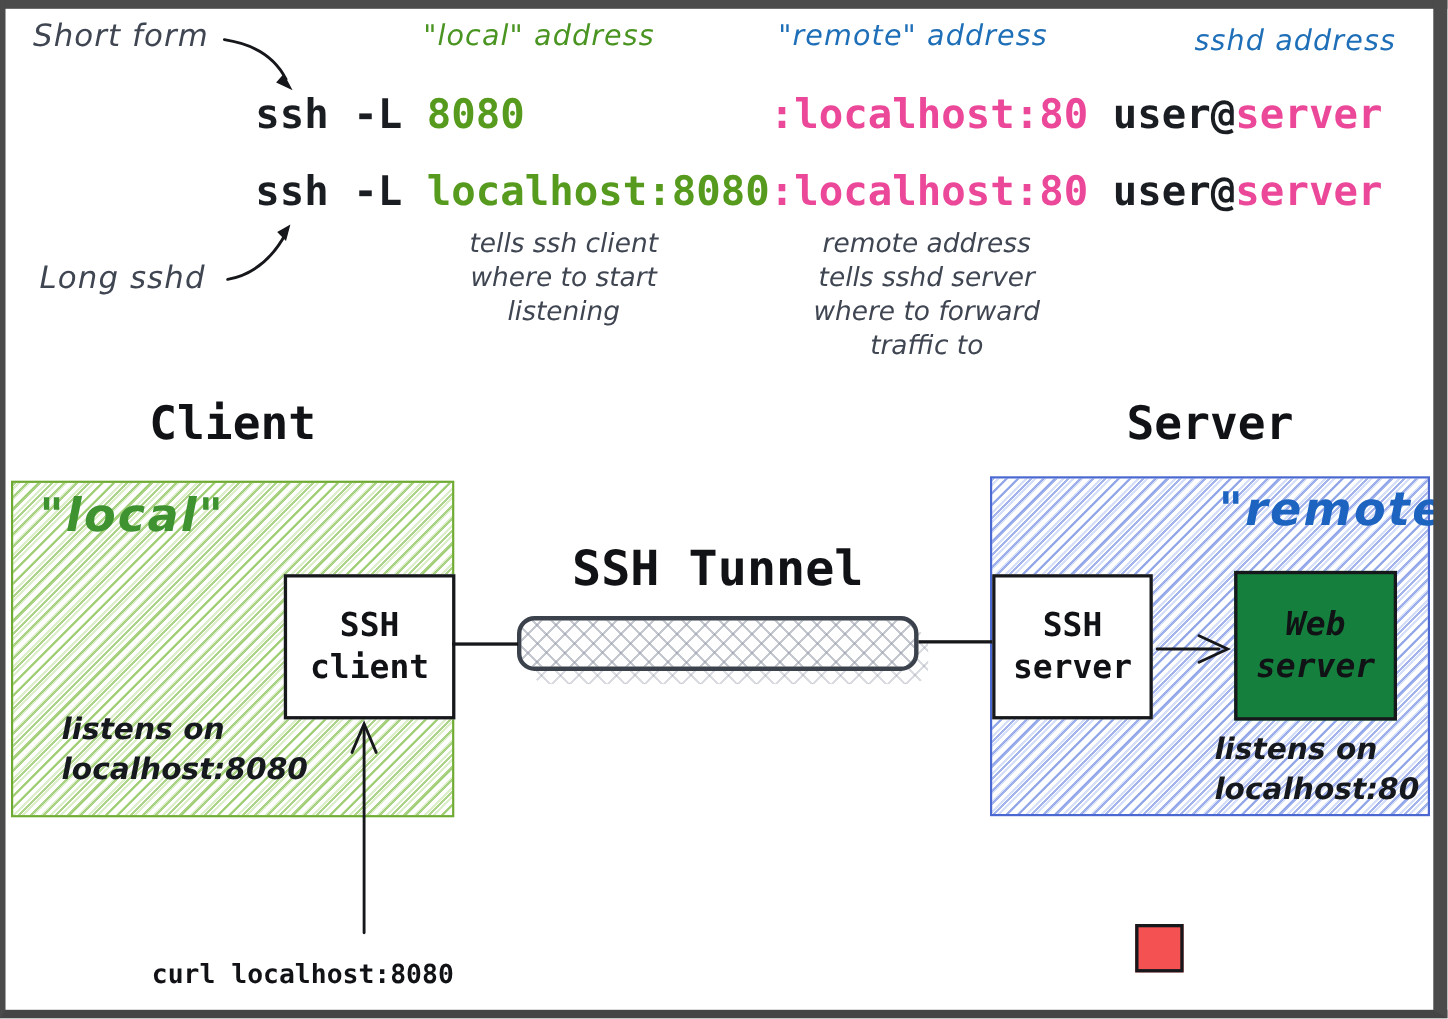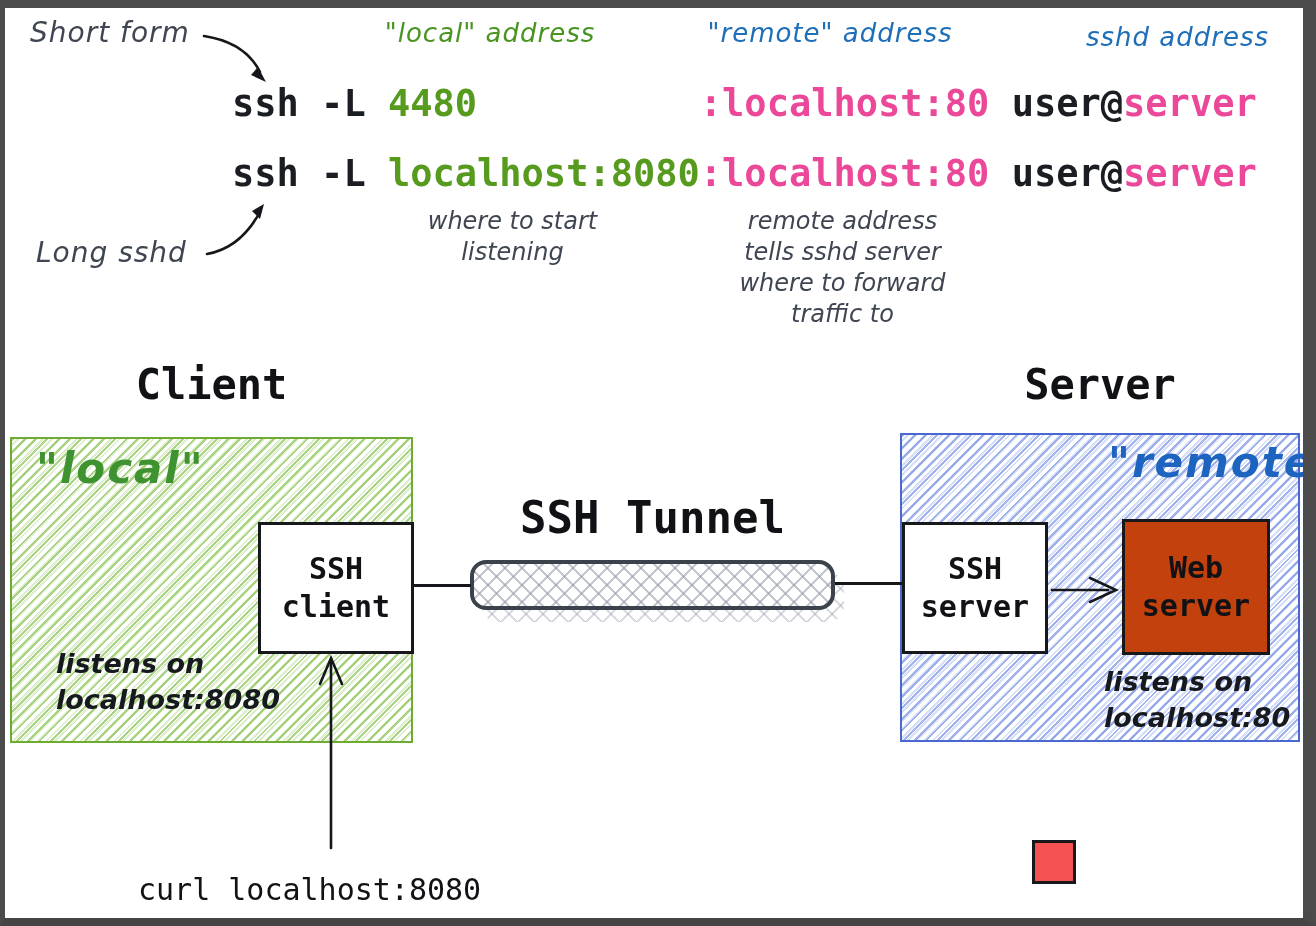--- a/index.html
+++ b/index.html
@@ -39,38 +39,38 @@
       repeating-linear-gradient(135deg, rgba(120,150,235,.30) 3px 5px, rgba(0,0,0,0) 5px 9px);
       border:2px solid #4a68d0; }
 
   .zone-label { font-weight:700; font-size:42px; letter-spacing:2px; }
   .zone-label.green { color:#3e9230; }
   .zone-label.blue  { color:#1d64c1; }
 
   .node { background:#fff; border:3px solid #16181c; text-align:center;
           font-weight:700; font-size:30px; color:#101215; line-height:38px; z-index:5; }
   .node .inner { position:absolute; left:0; right:0; top:50%; transform:translateY(-50%); }
-  .node.red { background:#c2410c; }
+  .node.red { background:#15803d;font-style:italic; }
 
   .tunnel { background-color:#fff; background-image:
       repeating-linear-gradient(45deg, rgba(148,154,168,.55) 0 2px, rgba(0,0,0,0) 2px 12px),
       repeating-linear-gradient(135deg, rgba(148,154,168,.55) 0 2px, rgba(0,0,0,0) 2px 12px);
       border:4px solid #3b424c; border-radius:16px; z-index:4; }
   .tunnel-shadow { background-image:
       repeating-linear-gradient(45deg, rgba(148,154,168,.35) 0 2px, rgba(0,0,0,0) 2px 12px),
       repeating-linear-gradient(135deg, rgba(148,154,168,.35) 0 2px, rgba(0,0,0,0) 2px 12px);
       border-radius:16px; z-index:3; }
 
   .tunnel-label { text-align:center; font-weight:700; font-size:44px; color:#101215; }
 
   .conn { background:#15171a; height:3px; z-index:6; }
 
   .note { font-size:27px; line-height:36px; color:#16191d; font-weight:600; z-index:7; }
 
-  .cmd-bottom { font-weight:400; font-size:30px; color:#101215; }
+  .cmd-bottom { font-weight:700; font-size:24px; color:#101215; }
 
   .legend-swatch { width:38px; height:38px; background:#f45252; border:3px solid #16181c; }
   .legend-text { font-weight:700; font-size:30px; line-height:44px; color:#3f4652; white-space:pre; }
 
   svg.arrow { position:absolute; overflow:visible; z-index:8; }
   svg.arrow path, svg.arrow line { stroke:#15171a; stroke-width:2.6; fill:none; stroke-linecap:round; }
   svg.arrow .head { fill:#15171a; stroke:none; }
 </style>
 </head>
 <body>
@@ -81,32 +81,33 @@
 
   <svg class="arrow" style="left:200px; top:30px;" width="72" height="56" viewBox="0 0 72 56">
     <path d="M4 6 C30 10, 50 22, 60 42"></path>
     <path class="head" d="M66 52 L51 45 L58 37 Z"></path>
   </svg>
 
   <div class="abs hand colhead green" style="left:365px; width:250px;">"local" address</div>
   <div class="abs hand colhead blue" style="left:705px; width:250px;">"remote" address</div>
   <div class="abs hand colhead blue" style="left:1070px; width:215px; top:22px;">sshd address</div>
 
-  <div class="abs cmd" style="top:82px;"><span>ssh -L </span><span class="g">4480</span><span>          </span><span class="b">:localhost:80</span><span> user@</span><span class="b">server</span></div>
+  <div class="abs cmd" style="top:82px;"><span>ssh -L </span><span class="g">8080</span><span>          </span><span class="b">:localhost:80</span><span> user@</span><span class="b">server</span></div>
 
   <div class="abs cmd" style="top:152px;"><span>ssh -L </span><span class="g">localhost:8080</span><span class="b">:localhost:80</span><span> user@</span><span class="b">server</span></div>
 
   <svg class="arrow" style="left:202px; top:198px;" width="72" height="62" viewBox="0 0 72 62">
     <path d="M5 56 C28 52, 46 36, 58 14"></path>
     <path class="head" d="M62 6 L50 13 L58 21 Z"></path>
   </svg>
 
   <div class="abs hand formlabel" style="left:36px; top:236px;">Long sshd</div>
 
   <div class="abs hand anno" style="left:405px; width:215px;">
+    <div>tells ssh client</div>
     <div>where to start</div>
     <div>listening</div>
   </div>
   <div class="abs hand anno" style="left:735px; width:215px;">
     <div>remote address</div>
     <div>tells sshd server</div>
     <div>where to forward</div>
     <div>traffic to</div>
   </div>
 

